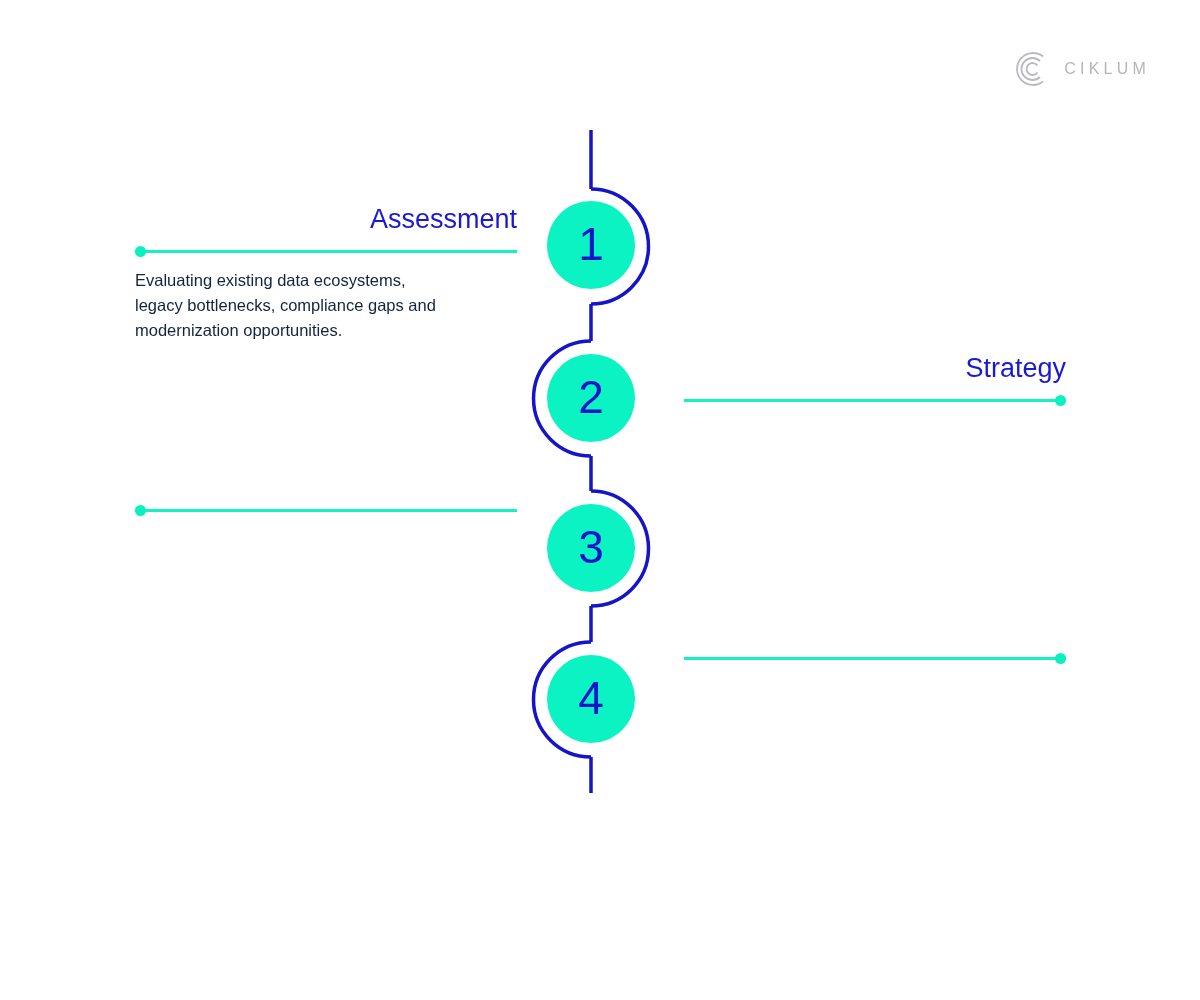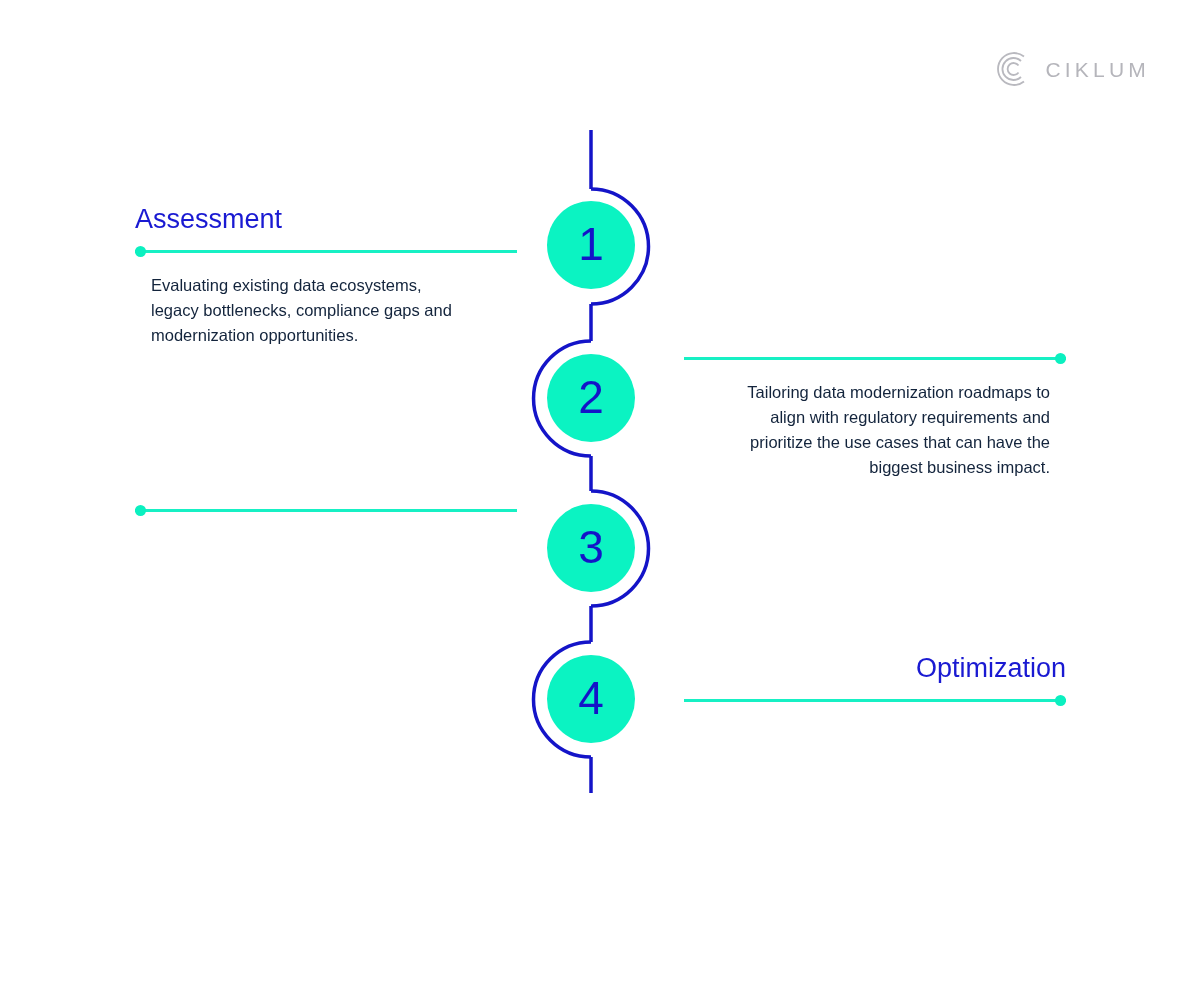--- a/index.html
+++ b/index.html
@@ -21,21 +21,21 @@
     position: absolute;
     top: 50px;
     right: 50px;
     display: flex;
     align-items: center;
     gap: 13px;
   }
   #brand-logo .mark { display: block; }
   #brand-logo .wordmark {
     font-family: "Liberation Sans", "DejaVu Sans", sans-serif;
-    font-size: 21px;
+    font-size: 16px;
     letter-spacing: 4.2px;
     color: #b5b5bb;
     font-weight: 400;
     line-height: 1;
   }
 
   
   #timeline-svg {
     position: absolute;
     left: 0;
@@ -74,20 +74,21 @@
   .step-block.right { text-align: right; }
 
   .step-title {
     font-family: "Liberation Sans", "DejaVu Sans", sans-serif;
     font-size: 27px;
     color: #1a1ad2;
     line-height: 1.15;
     font-weight: 400;
     margin: 0 0 11px 0;
     white-space: nowrap;
+    text-align: right;
   }
   .step-block.right .step-title { margin-left: auto; }
 
   .rule {
     position: relative;
     height: 11px;
     margin-bottom: 11px;
   }
   .rule .bar {
     position: absolute;
@@ -106,21 +107,21 @@
     background: #0bf0c0;
   }
   .step-block.left  .rule .dot { left: 0; }
   .step-block.right .rule .dot { right: 0; }
 
   .step-desc {
     font-family: "Liberation Sans", "DejaVu Sans", sans-serif;
     font-size: 16.5px;
     line-height: 25px;
     color: #13243c;
-    margin: 16px;
+    margin: 0;
     white-space: pre-line;
   }
 </style>
 </head>
 <body>
 
 <div id="brand-logo">
   <svg class="mark" width="38" height="38" viewBox="0 0 38 38">
     <path d="M30 6.5 A16 16 0 1 0 30 31.5" fill="none" stroke="#b9b9bf" stroke-width="1.8"></path>
     <path d="M27 11 A11 11 0 1 0 27 27" fill="none" stroke="#b9b9bf" stroke-width="1.8"></path>
@@ -170,36 +171,32 @@
   <div class="rule">
     <span class="bar"></span>
     <span class="dot"></span>
   </div>
   <p class="step-desc">Evaluating existing data ecosystems,
 legacy bottlenecks, compliance gaps and
 modernization opportunities.</p>
 </div>
 
 <div class="step-block right" style="left:684px; top:353px;">
-  <div class="rule">
-    <span class="bar"></span>
-    <span class="dot"></span>
-  </div>
-  <p class="step-desc">Tailoring data modernization roadmaps to
-align with regulatory requirements and
-prioritize the use cases that can have the
-biggest business impact.</p>
+  <h2 class="step-title">Strategy</h2>
+  <div class="rule">
+    <span class="bar"></span>
+    <span class="dot"></span>
+  </div>
 </div>
 
 <div class="step-block left" style="left:135px; top:505px;">
   <div class="rule">
     <span class="bar"></span>
     <span class="dot"></span>
   </div>
 </div>
 
 <div class="step-block right" style="left:684px; top:653px;">
-  <h2 class="step-title">Optimization</h2>
   <div class="rule">
     <span class="bar"></span>
     <span class="dot"></span>
   </div>
 </div>
 
 </body></html>

